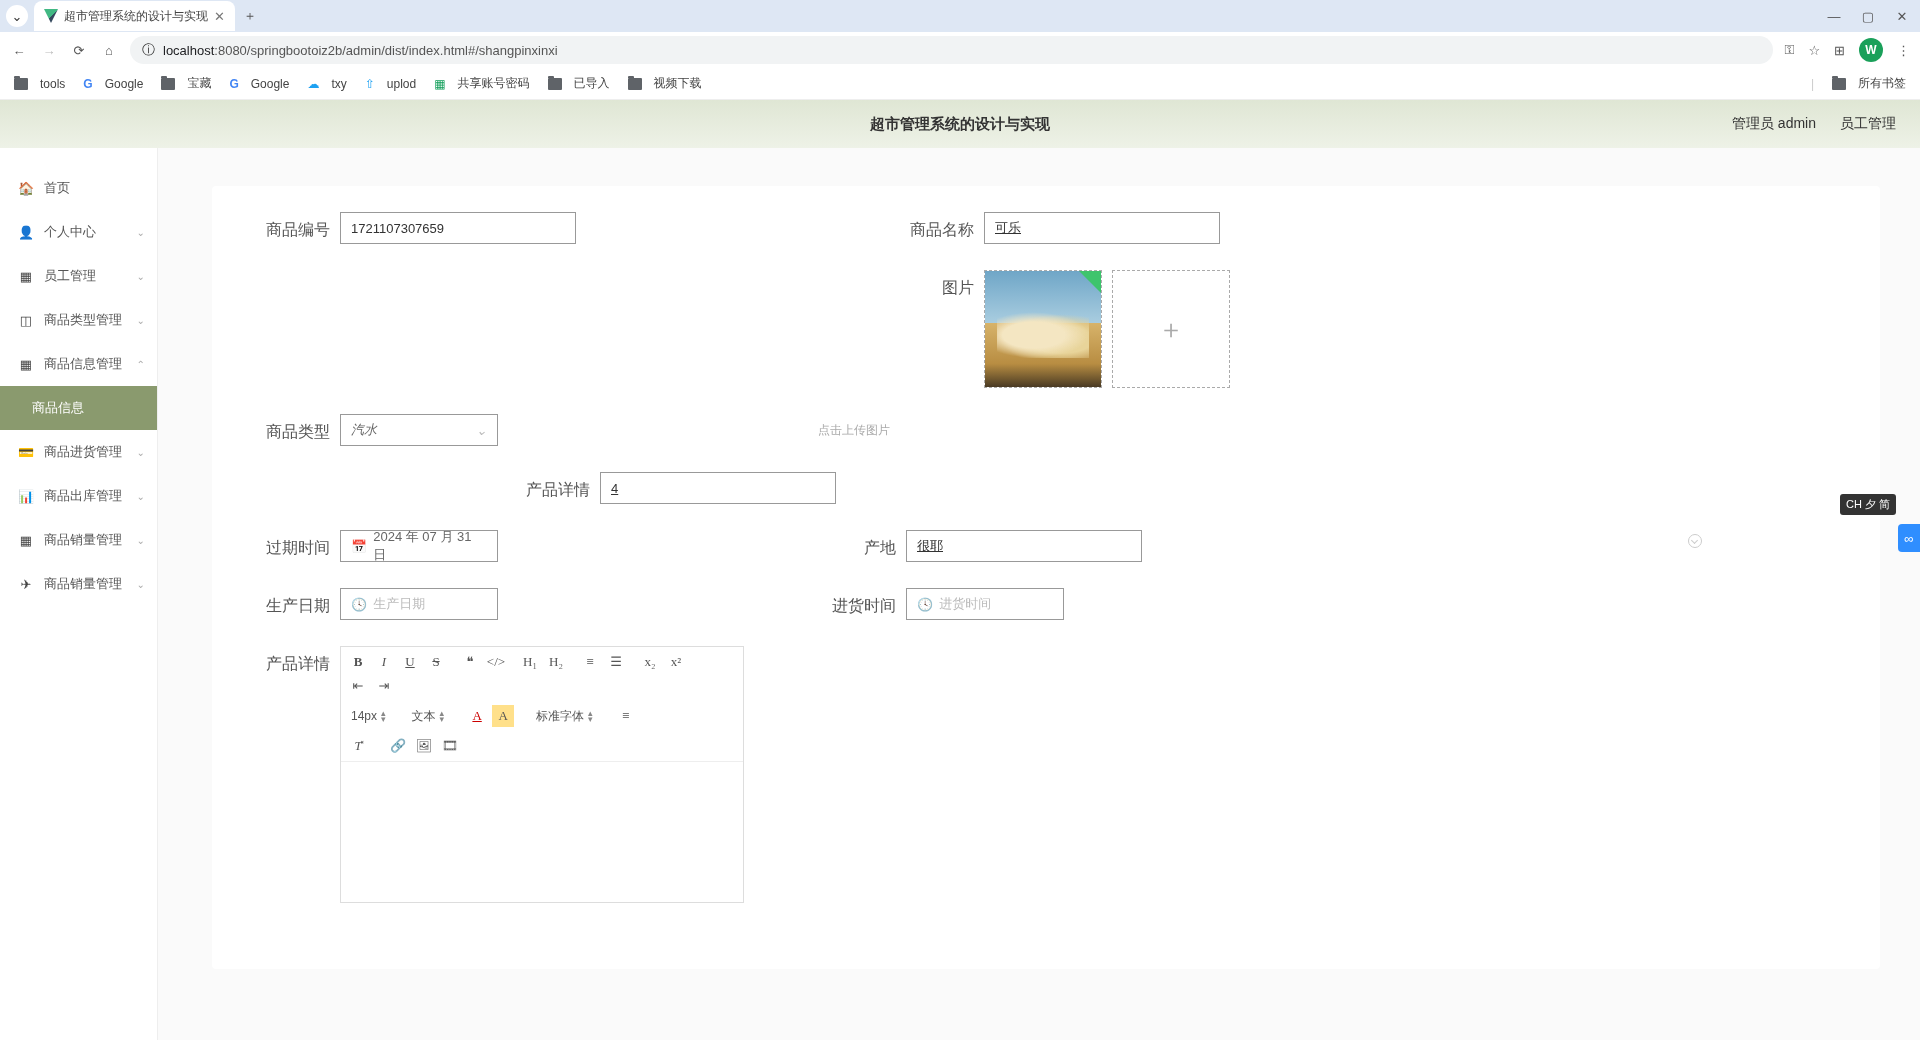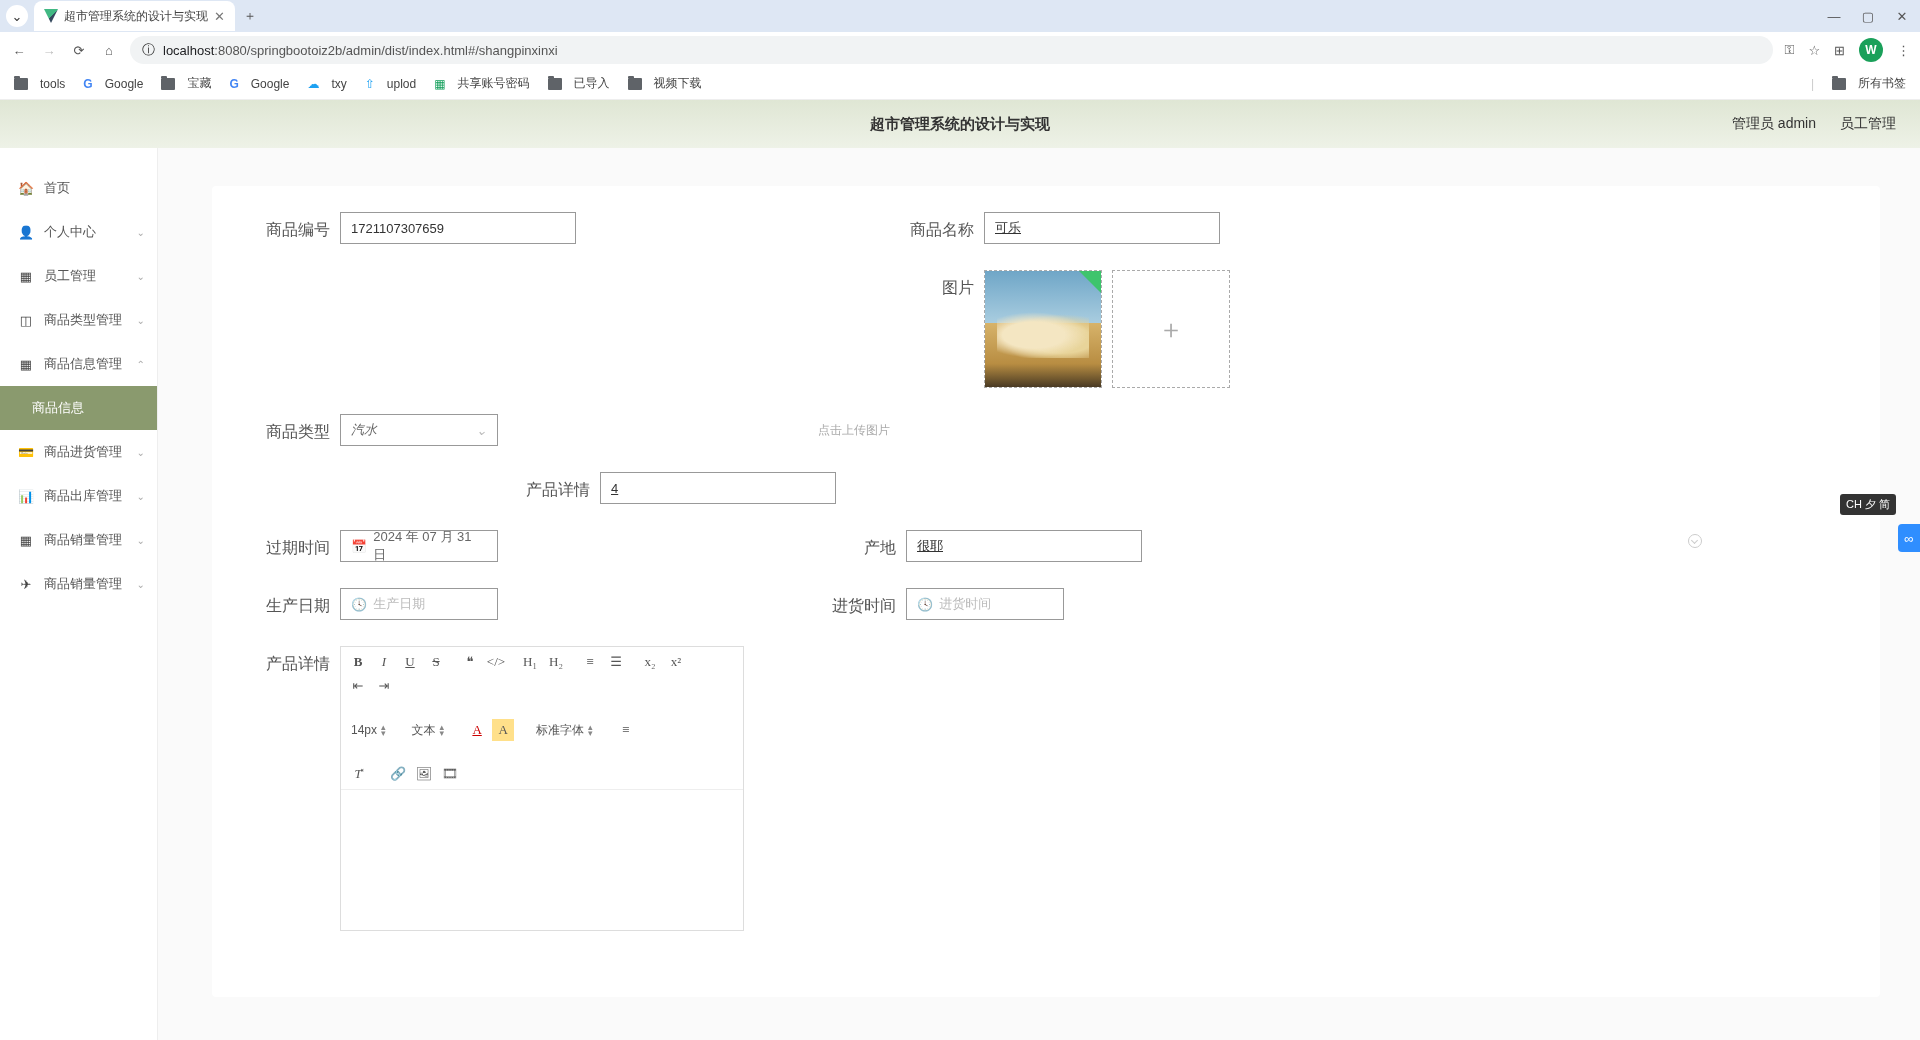--- a/index.html
+++ b/index.html
@@ -71,21 +71,21 @@
 .addbox { width: 118px; height: 118px; border: 1px dashed #aaa; display: flex; align-items: center; justify-content: center; color: #aaa; font-size: 26px; }
 .hint { font-size: 12px; color: #aaa; margin-top: 8px; }
 
 .editor { border: 1px solid #ddd; width: 404px; }
 .toolbar { display: flex; flex-wrap: wrap; align-items: center; padding: 4px 6px; gap: 2px; border-bottom: 1px solid #eee; }
 .tb-group { display: flex; align-items: center; gap: 4px; margin-right: 10px; }
 .tb-btn { width: 22px; height: 22px; display: flex; align-items: center; justify-content: center; font-size: 13px; color: #555; font-family: Georgia, serif; }
 .tb-sel { display:flex; align-items:center; gap:4px; font-size:12px; color:#555; padding:0 4px; }
 .tb-sel .carets { font-size:9px; line-height:6px; color:#888; }
 .editor-body { height: 140px; }
-.row2 { margin-top: 20px; width: 100%; }
+.row2 { margin-top: 6px; width: 100%; }
 
 
 .winctrl { position: absolute; right: 8px; top: 0; height: 32px; display: flex; align-items: center; gap: 14px; color: #555; }
 .winctrl span { width: 20px; text-align: center; }
 
 
 .ime { position: fixed; right: 24px; top: 494px; background: #333; color: #fff; font-size: 11px; padding: 3px 6px; border-radius: 3px; display:flex; align-items:center; gap:3px;}
 
 .side-btn { position: fixed; right: 0; top: 524px; width: 22px; height: 28px; background: #2f8eff; border-radius: 4px 0 0 4px; display:flex; align-items:center; justify-content:center; color:#fff;}
 .circ-icon { position: fixed; right: 218px; top: 534px; width:14px; height:14px; border:1.5px solid #ccc; border-radius:50%;}

